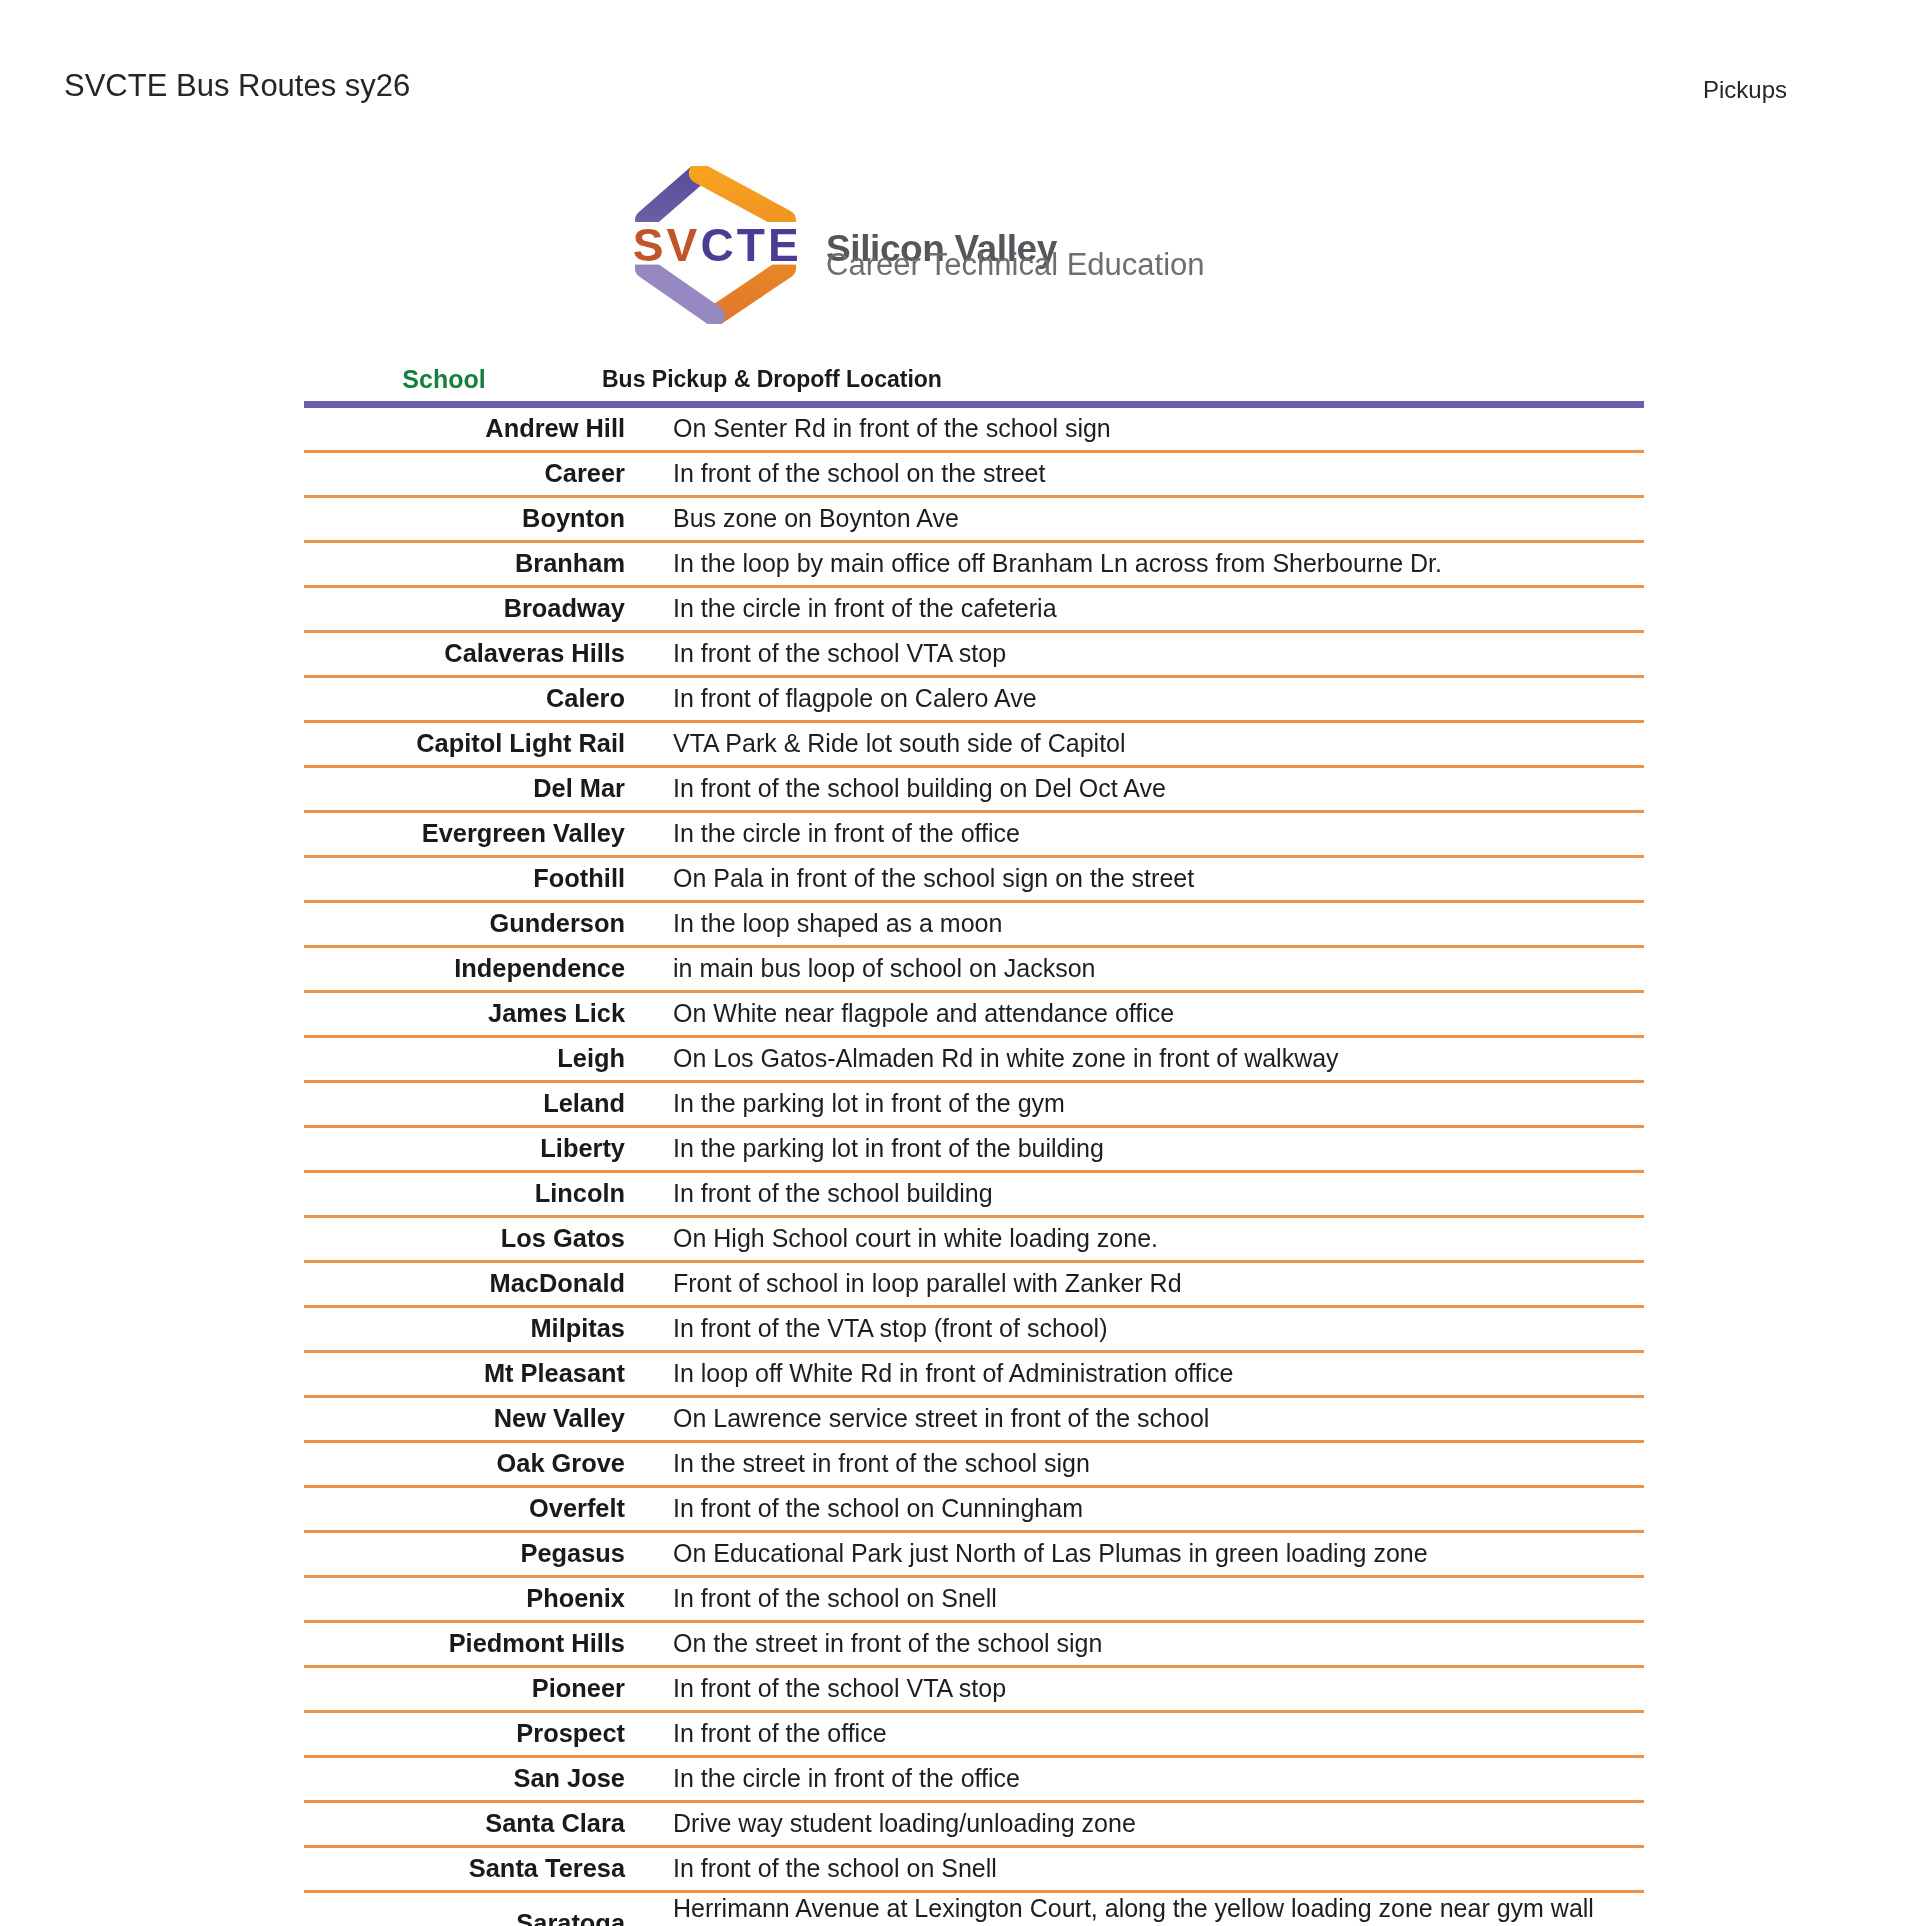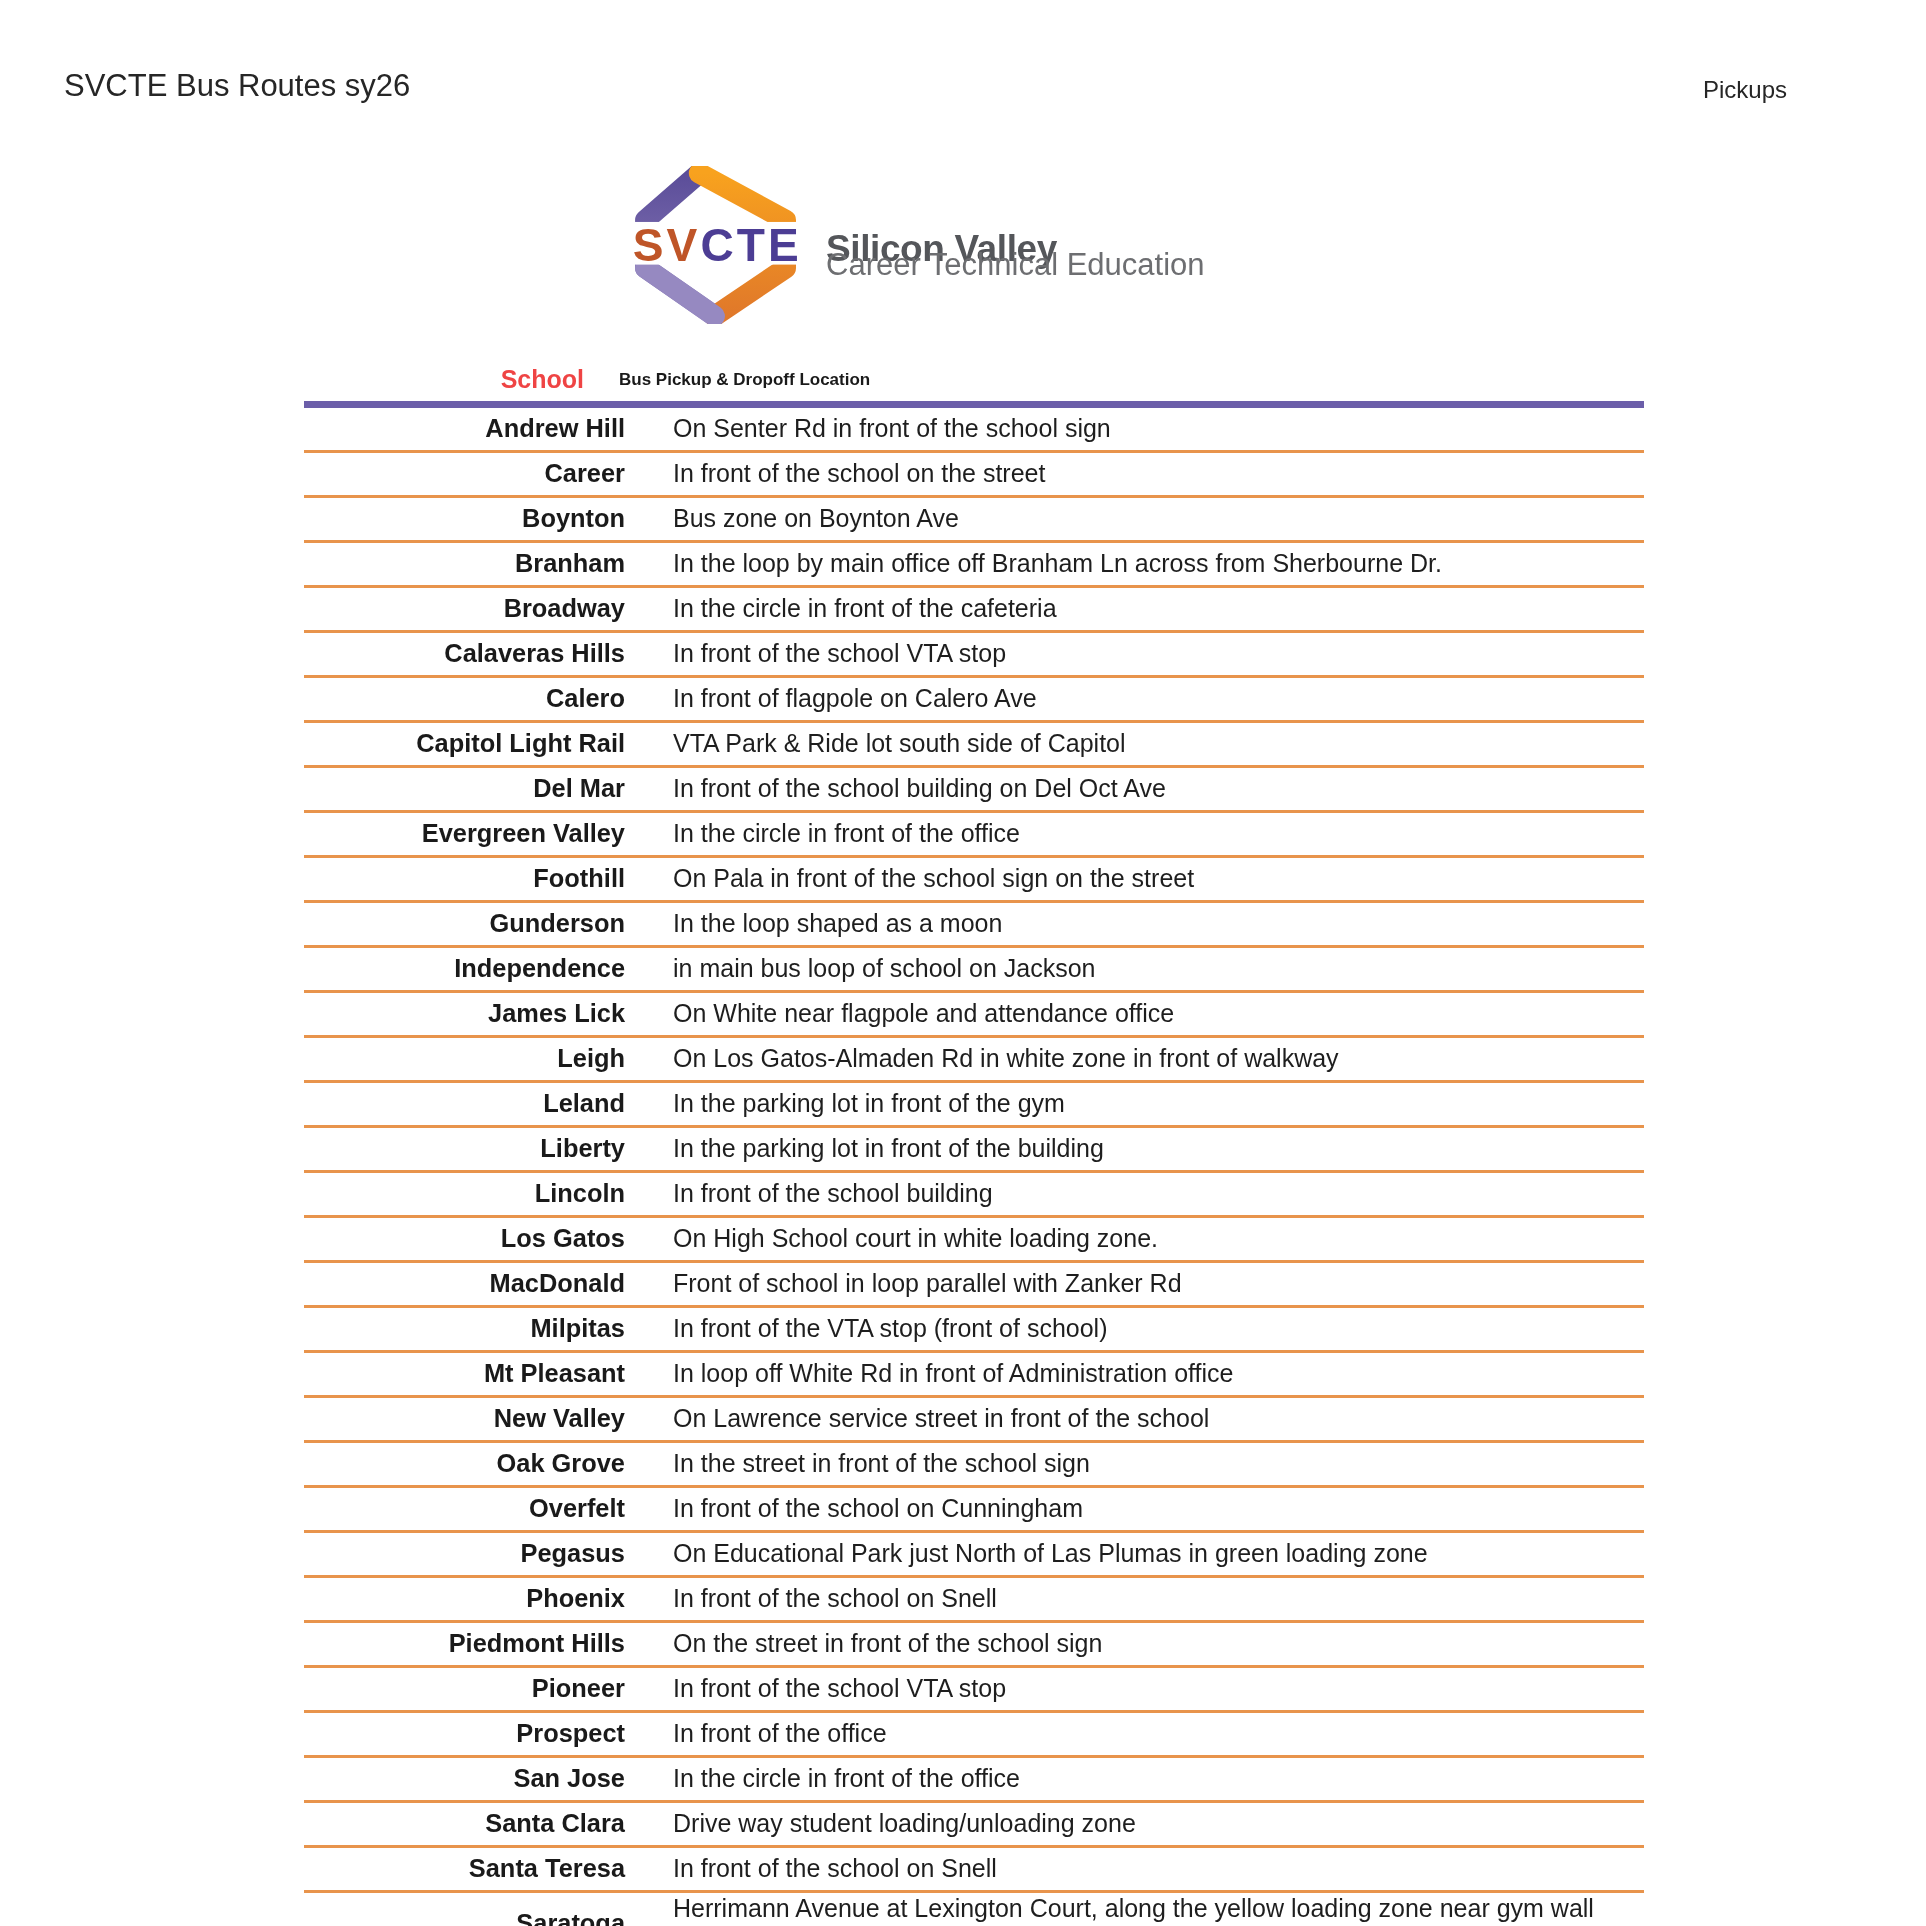--- a/index.html
+++ b/index.html
@@ -53,29 +53,29 @@
     left:304px; top:358px;
     width:1340px;
   }
   .thead{
     display:flex;
     align-items:center;
     height:43px;
   }
   .th-school{
     width:280px;
-    text-align:right;
+    text-align:center;
     font-weight:bold;
     font-size:25px;
-    color:#ef4444;
+    color:#15803d;
   }
   .th-loc{
-    margin-left:35px;
-    font-weight:bold;
-    font-size:17px;
+    margin-left:18px;
+    font-weight:bold;
+    font-size:23px;
     color:#1a1a1a;
   }
   .header-bar{
     height:6.5px;
     background:#6b5ea9;
   }
   .row{
     display:flex;
     align-items:center;
     min-height:42px;

